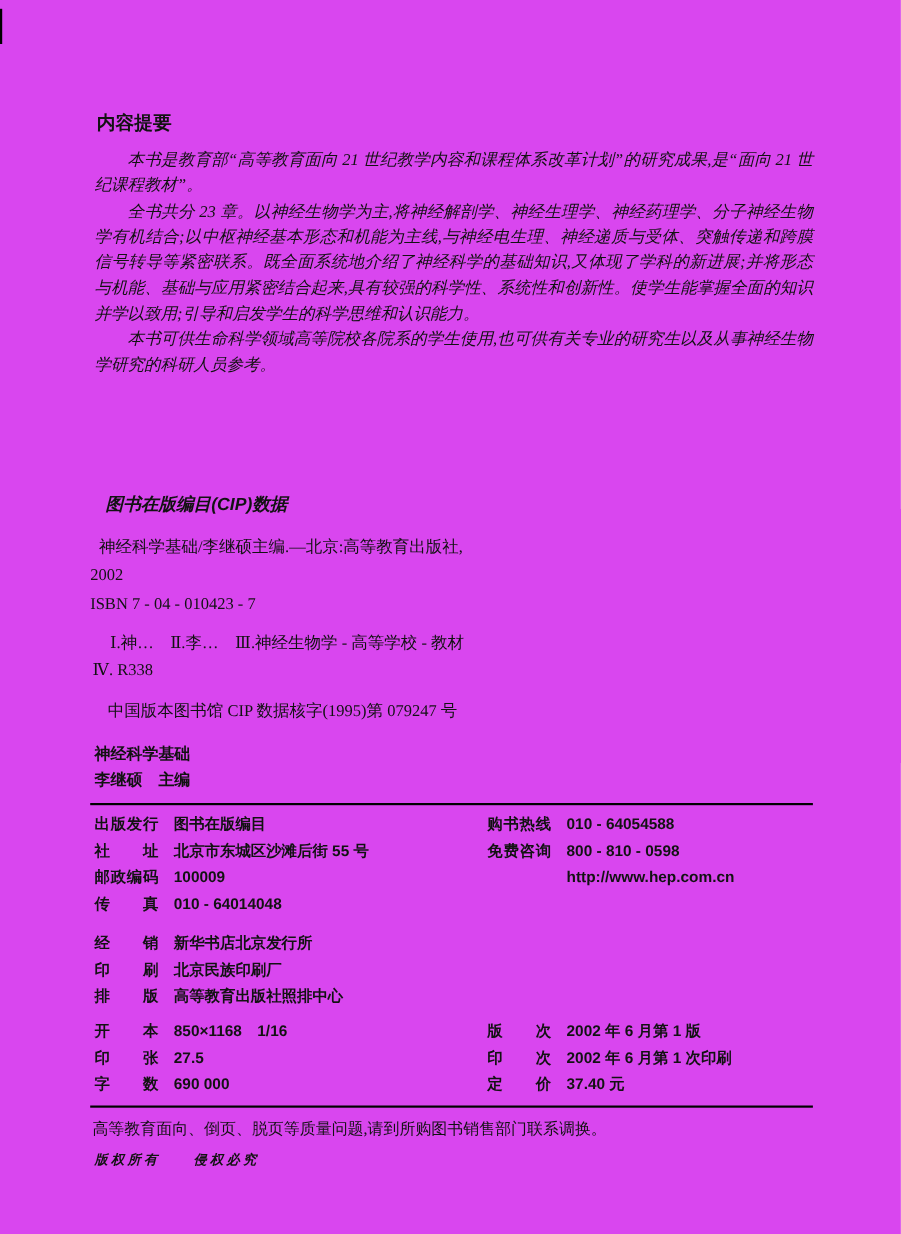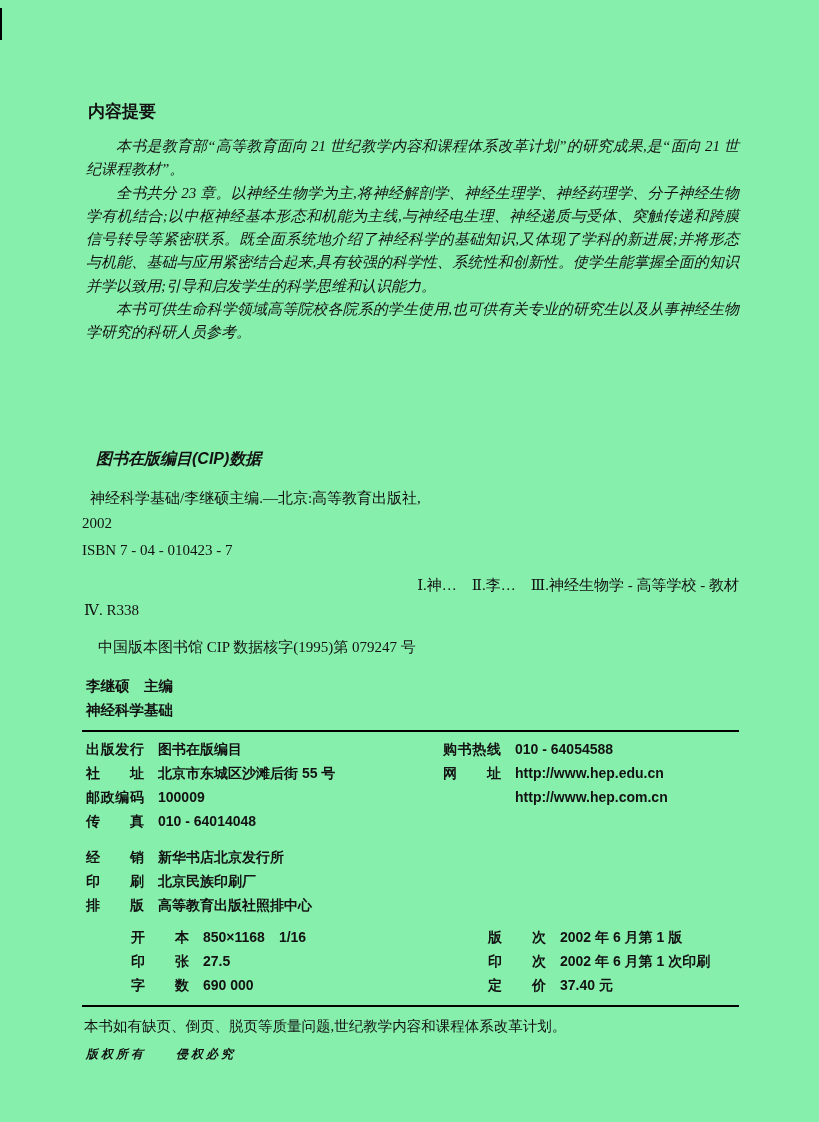--- a/index.html
+++ b/index.html
@@ -1,20 +1,20 @@
 <!DOCTYPE html>
 <html><head>
 <meta charset="utf-8">
 <style>
   html,body { margin:0; padding:0; background:#e8e8e8; }
   .page {
     position:relative;
     width:819px; height:1122px;
     margin:0 auto;
-    background:#86efac;
+    background:#d946ef;
     color:#121212;
     font-family:"Liberation Serif","DejaVu Serif",serif;
     overflow:hidden;
     box-sizing:border-box;
   }
   .scan-edge {
     position:absolute; left:0; top:8px; width:2px; height:32px; background:#000;
   }
 
   
@@ -31,21 +31,21 @@
   
   .cip { margin:104px 80px 0 82px; font-size:15px; }
   .cip .heading {
     font-family:"Liberation Sans","DejaVu Sans",sans-serif;
     font-weight:700; font-size:16px; margin:0 0 16px 14px;font-style:italic;
   }
   .cip p { margin:0; line-height:25px; }
   .cip .cip-title  { margin-left:8px; }
   .cip .cip-year   { margin-left:0; }
   .cip .cip-isbn   { margin-top:2px; }
-  .cip .cip-class  { margin-left:18px; margin-top:10px;text-align:right; }
+  .cip .cip-class  { margin-left:18px; margin-top:10px; }
   .cip .cip-class2 { margin-left:2px; }
   .cip .cip-record { margin-left:16px; margin-top:12px; }
 
   
   .booktitle {
     margin:14px 0 0 86px;
     font-family:"Liberation Sans","DejaVu Sans",sans-serif;
     font-weight:700; font-size:14.5px; line-height:24px;
   }
 
@@ -65,21 +65,21 @@
   .col-right { flex:1; }
   .crow { display:flex; line-height:24px; }
   .lbl {
     display:inline-block; width:58px; flex:none;
     margin-right:14px;
     text-align:justify; text-align-last:justify;
     white-space:nowrap;
   }
   .val { flex:1; white-space:nowrap; }
   .group-middle { margin-top:12px; }
-  .group-bottom { margin-top:8px;margin-left:45px; }
+  .group-bottom { margin-top:8px; }
 
   
   .footer { margin:0 80px 0 84px; }
   .footer .notice { margin:10px 0 0 0; font-size:14.5px; }
   .footer .copyright {
     margin:10px 0 0 2px;
     font-size:12px; font-weight:700; font-style:italic;
     letter-spacing:3px;
   }
 </style>
@@ -100,22 +100,22 @@
     <div class="heading">图书在版编目(CIP)数据</div>
     <p class="cip-title">神经科学基础/李继硕主编.—北京:高等教育出版社,</p>
     <p class="cip-year">2002</p>
     <p class="cip-isbn">ISBN 7 - 04 - 010423 - 7</p>
     <p class="cip-class">Ⅰ.神…　Ⅱ.李…　Ⅲ.神经生物学 - 高等学校 - 教材</p>
     <p class="cip-class2">Ⅳ. R338</p>
     <p class="cip-record">中国版本图书馆 CIP 数据核字(1995)第 079247 号</p>
   </section>
 
   <section class="booktitle">
+    <div>神经科学基础</div>
     <div>李继硕　主编</div>
-    <div>神经科学基础</div>
   </section>
 
   <hr class="rule">
 
   <section class="colophon">
     <div class="cols">
       <div class="col-left">
         <div class="crow">
           <span class="lbl">出版发行</span>
           <span class="val">图书在版编目</span>
@@ -132,22 +132,22 @@
           <span class="lbl">传真</span>
           <span class="val">010 - 64014048</span>
         </div>
       </div>
       <div class="col-right">
         <div class="crow">
           <span class="lbl">购书热线</span>
           <span class="val">010 - 64054588</span>
         </div>
         <div class="crow">
-          <span class="lbl">网址</span>
-          <span class="val">http://www.hep.edu.cn</span>
+          <span class="lbl">免费咨询</span>
+          <span class="val">800 - 810 - 0598</span>
         </div>
         <div class="crow">
           <span class="lbl"></span>
           <span class="val">http://www.hep.com.cn</span>
         </div>
       </div>
     </div>
 
     <div class="group-middle">
       <div class="crow">
@@ -192,16 +192,16 @@
           <span class="lbl">定价</span>
           <span class="val">37.40 元</span>
         </div>
       </div>
     </div>
   </section>
 
   <hr class="rule">
 
   <footer class="footer">
-    <p class="notice">本书如有缺页、倒页、脱页等质量问题,世纪教学内容和课程体系改革计划。</p>
+    <p class="notice">高等教育面向、倒页、脱页等质量问题,请到所购图书销售部门联系调换。</p>
     <p class="copyright">版权所有　　侵权必究</p>
   </footer>
 </div>
 
 </body></html>

